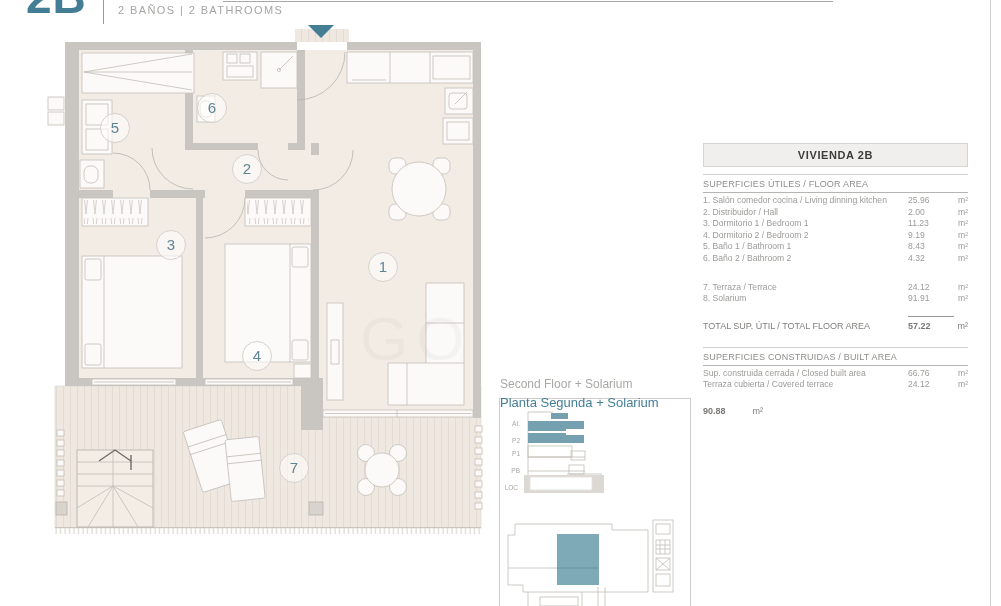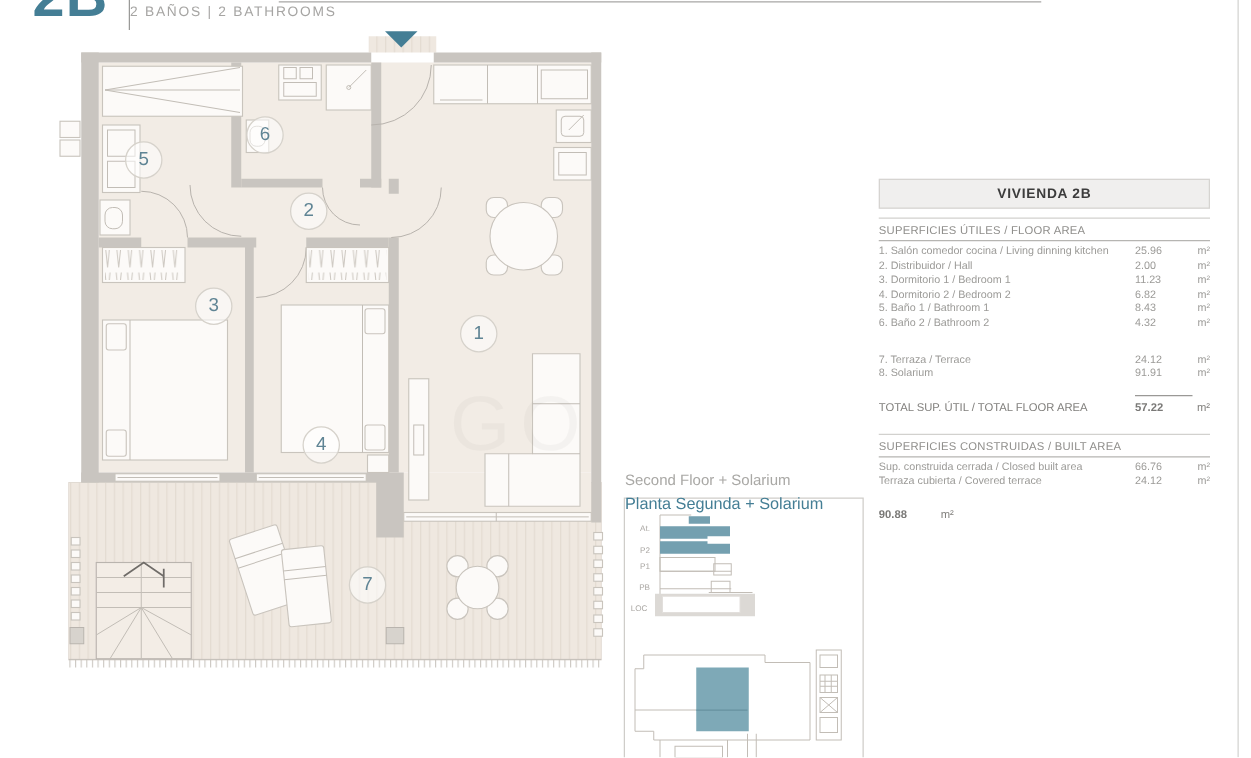--- a/index.html
+++ b/index.html
@@ -7,21 +7,21 @@
     position:relative; width:1001px; height:606px; background:#ffffff;
     overflow:hidden; font-family:"Liberation Sans", sans-serif;
   }
   
   .unit-code {
     position:absolute; left:26px; top:-26px; font-size:46px; line-height:46px;
     font-weight:bold; color:#447e95; letter-spacing:1px; z-index:4;
   }
   .header-divider { position:absolute; left:103px; top:0; width:1px; height:24px; background:#9a9a98; z-index:4; }
   .header-sub {
-    position:absolute; left:104px; top:4px; font-size:11px; letter-spacing:1.4px;
+    position:absolute; left:118px; top:4px; font-size:11px; letter-spacing:1.4px;
     color:#a6a5a3; z-index:4; white-space:nowrap;
   }
   .top-rule { position:absolute; left:223px; top:1px; width:610px; height:1px; background:#a8a7a5; z-index:4; }
   .right-rule { position:absolute; left:990px; top:0; width:1px; height:606px; background:#d4d3d1; z-index:4; }
 
   
   svg.plan { position:absolute; left:0; top:0; z-index:1; }
   .wall { fill:#c9c5c0; }
   .furn { fill:#fcfaf8; stroke:#c9c4bd; stroke-width:0.9; }
   .thin { fill:none; stroke:#c2bdb6; stroke-width:0.8; }
@@ -331,21 +331,21 @@
       <span class="tval">2.00</span>
       <span class="tunit">m²</span>
     </div>
     <div class="trow">
       <span class="tlabel">3. Dormitorio 1 / Bedroom 1</span>
       <span class="tval">11.23</span>
       <span class="tunit">m²</span>
     </div>
     <div class="trow">
       <span class="tlabel">4. Dormitorio 2 / Bedroom 2</span>
-      <span class="tval">6.82</span>
+      <span class="tval">9.19</span>
       <span class="tunit">m²</span>
     </div>
     <div class="trow">
       <span class="tlabel">5. Baño 1 / Bathroom 1</span>
       <span class="tval">8.43</span>
       <span class="tunit">m²</span>
     </div>
     <div class="trow">
       <span class="tlabel">6. Baño 2 / Bathroom 2</span>
       <span class="tval">4.32</span>

